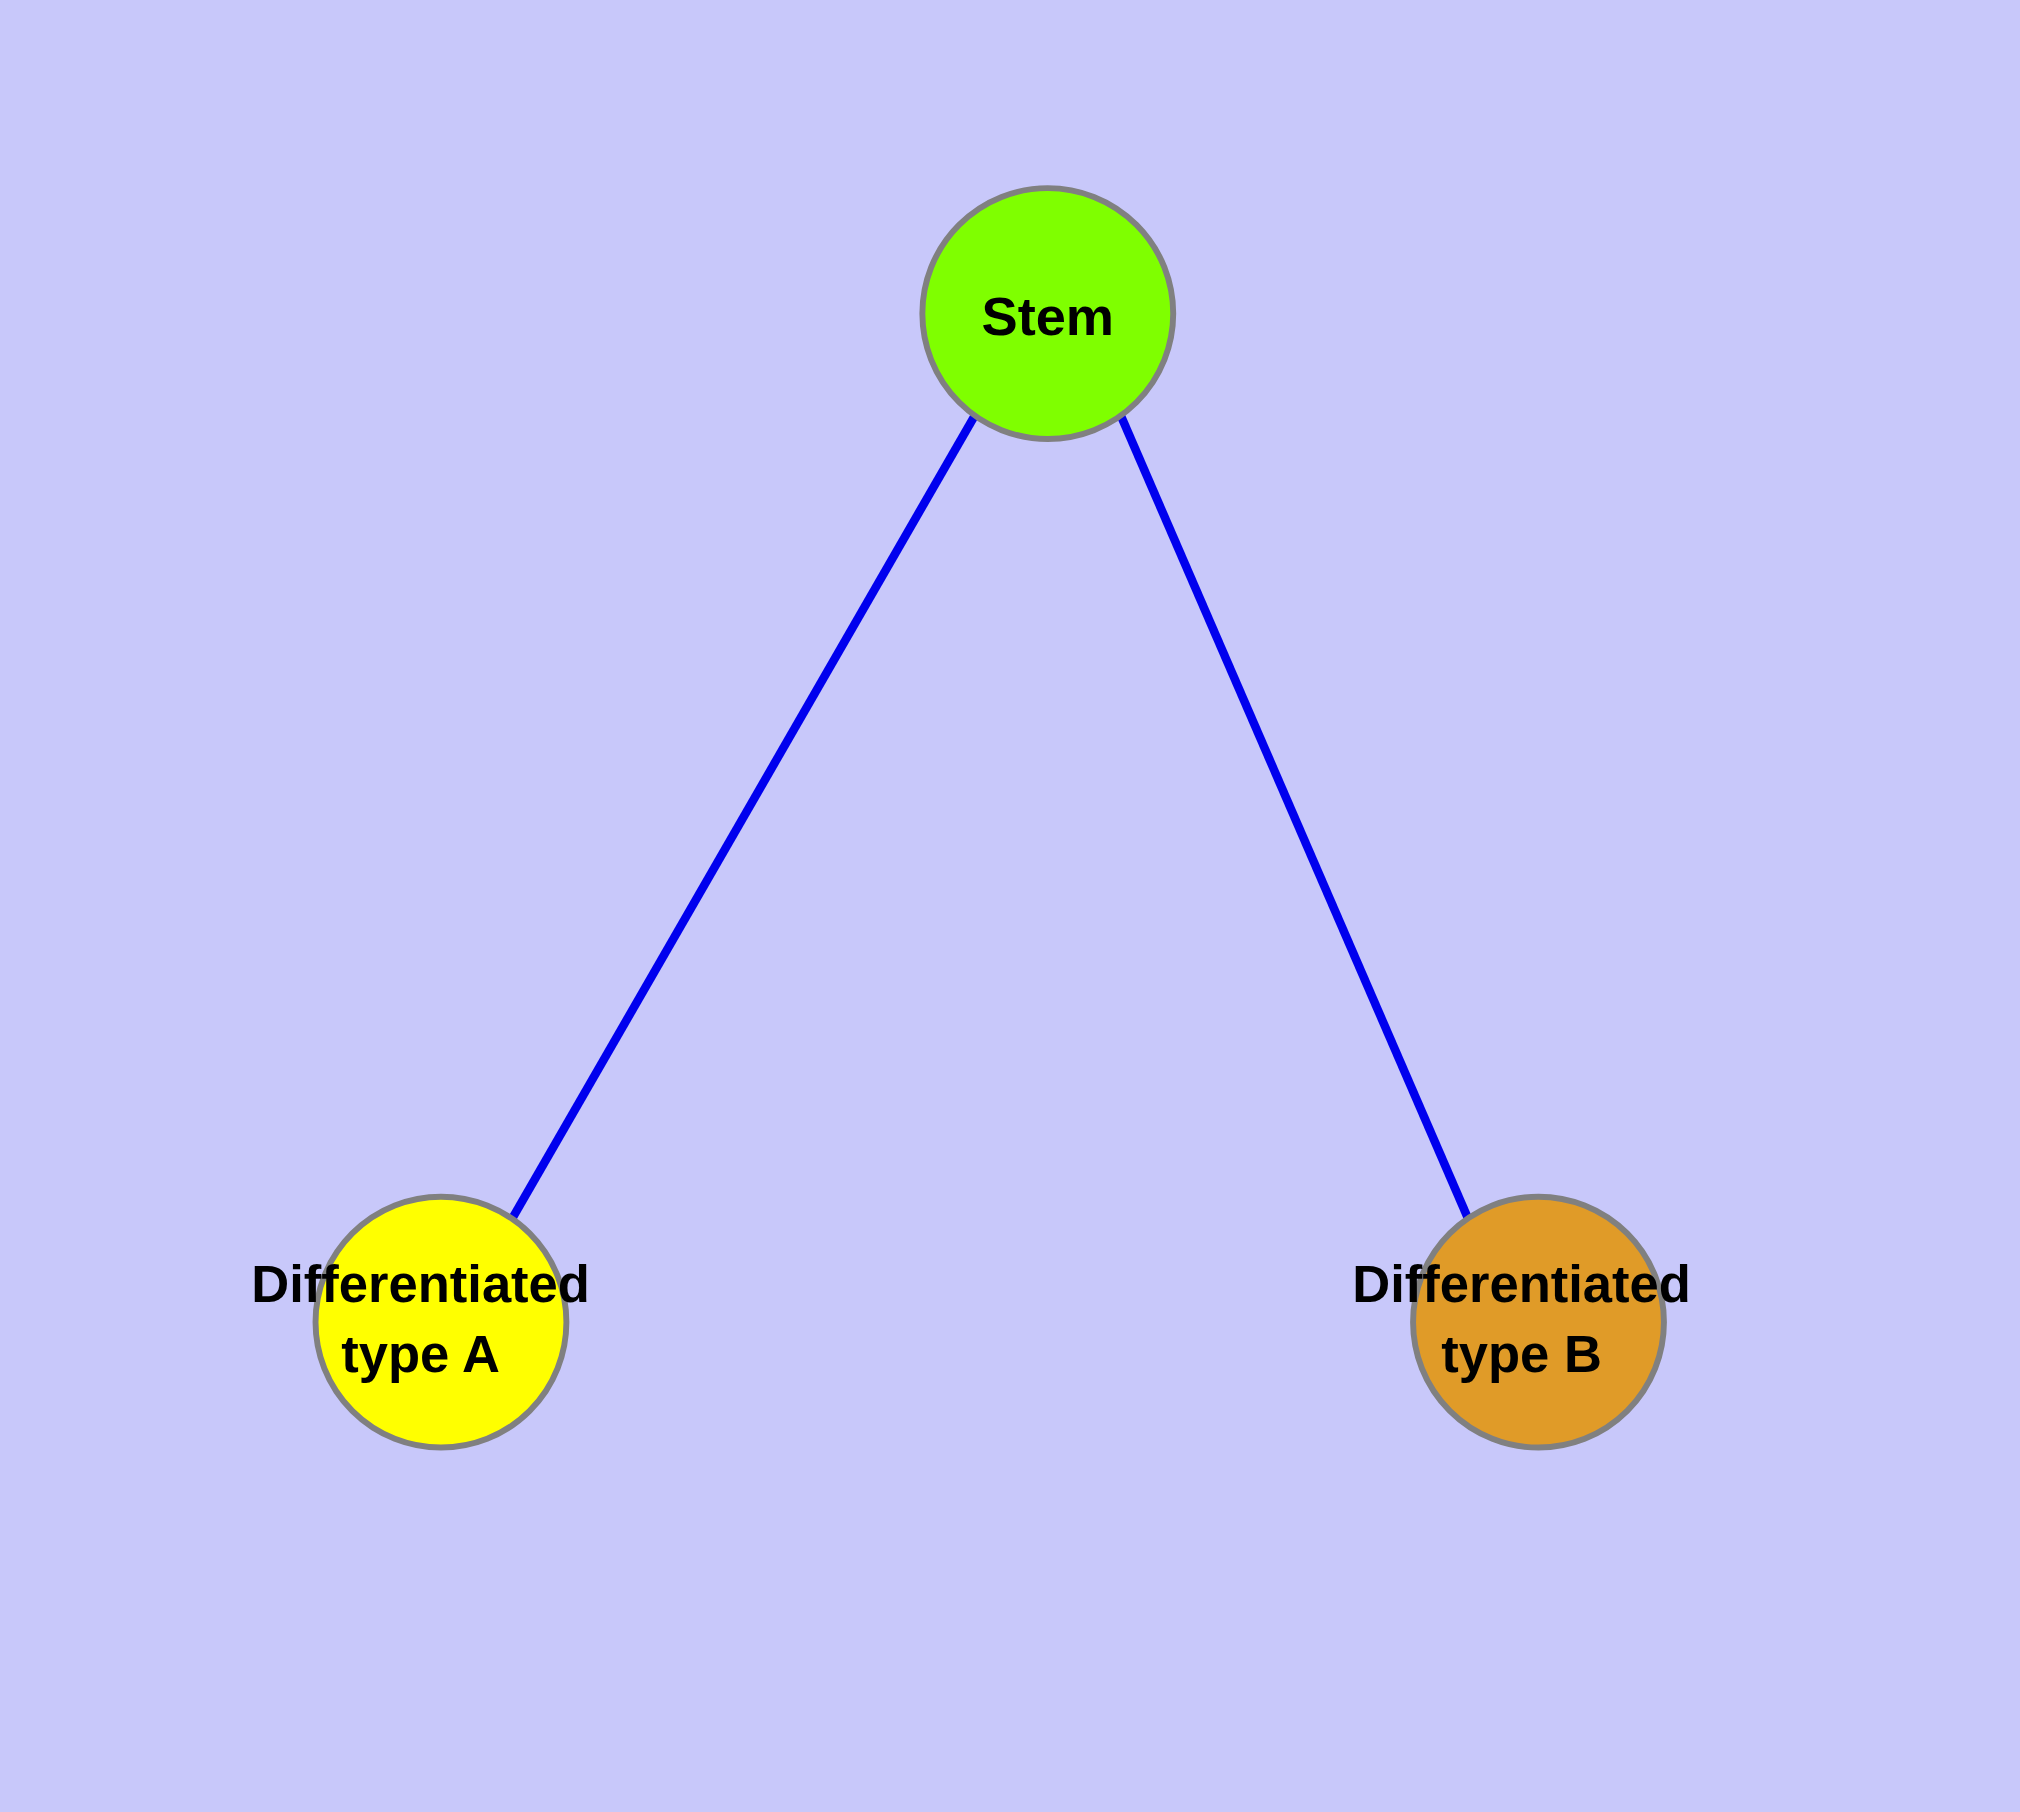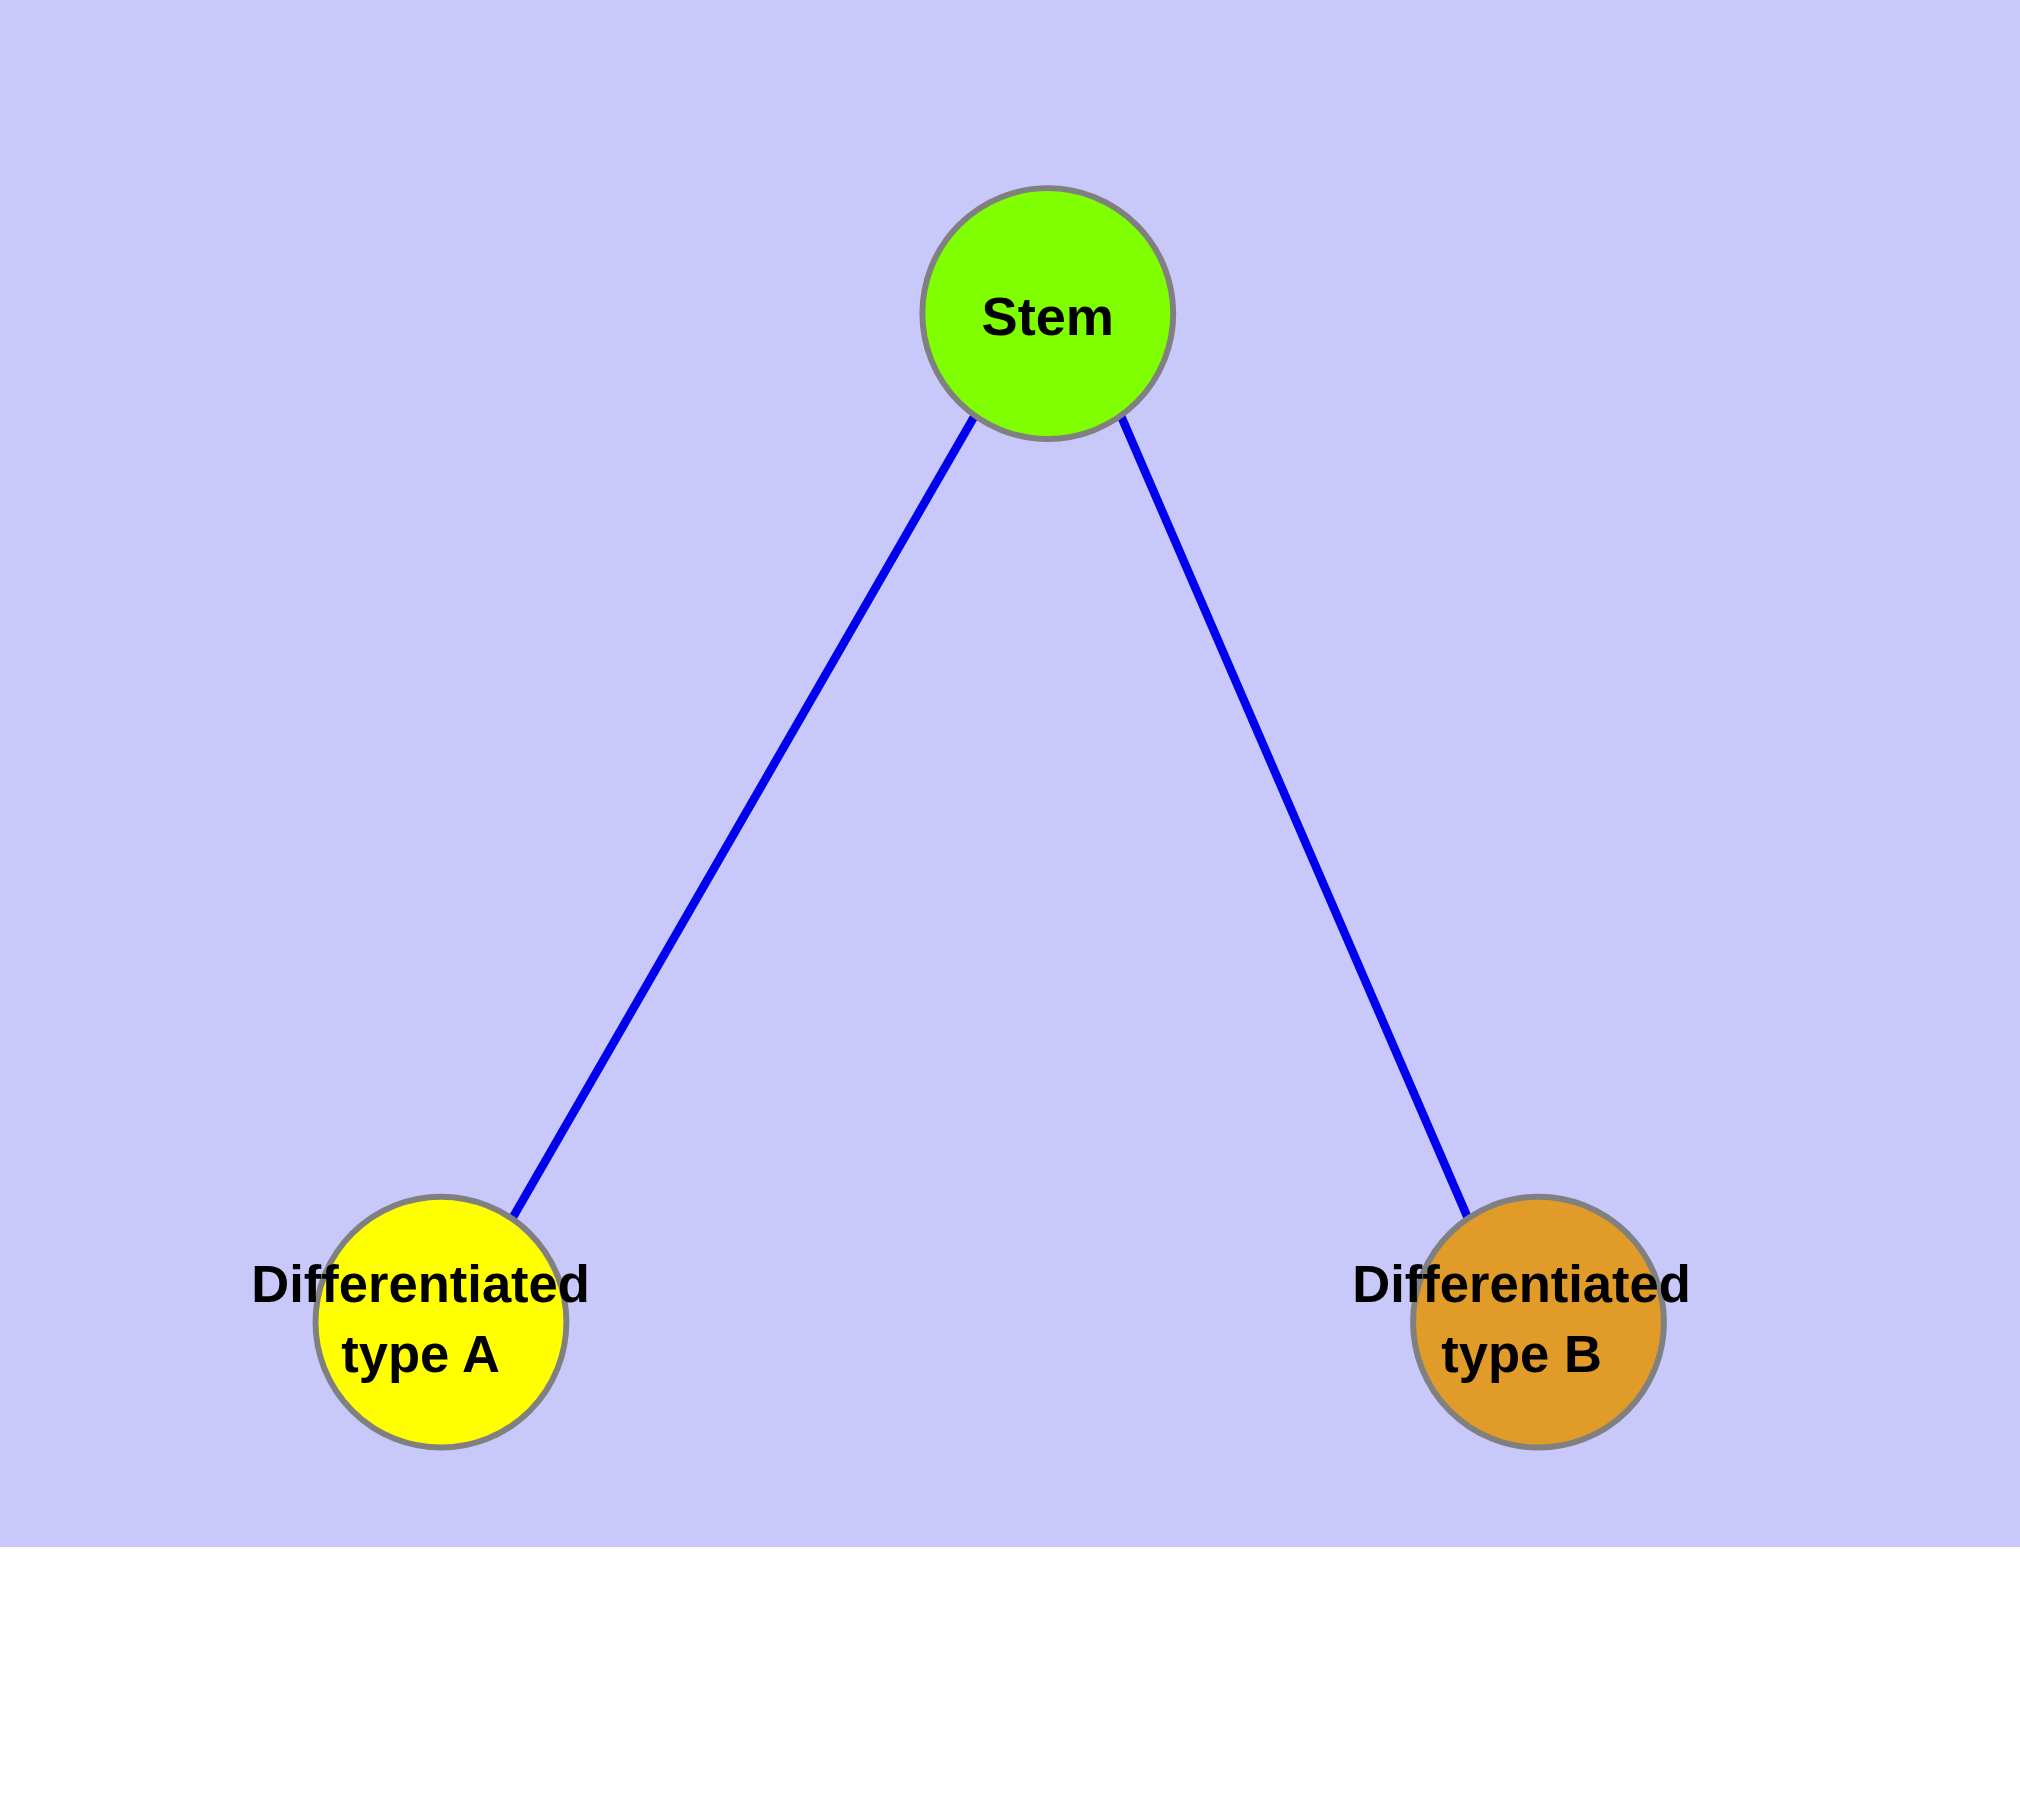--- a/index.html
+++ b/index.html
@@ -3,21 +3,21 @@
 <meta charset="utf-8">
 <style>
   html, body {
     margin: 0;
     padding: 0;
     background: #ffffff;
   }
   #canvas {
     position: relative;
     width: 2021px;
-    height: 1547px;
+    height: 1812px;
     background: #c8c8fa;
     overflow: hidden;
     font-family: "Liberation Sans", "DejaVu Sans", sans-serif;
   }
   #graph-svg {
     position: absolute;
     left: 0;
     top: 0;
     width: 2021px;
     height: 1812px;

